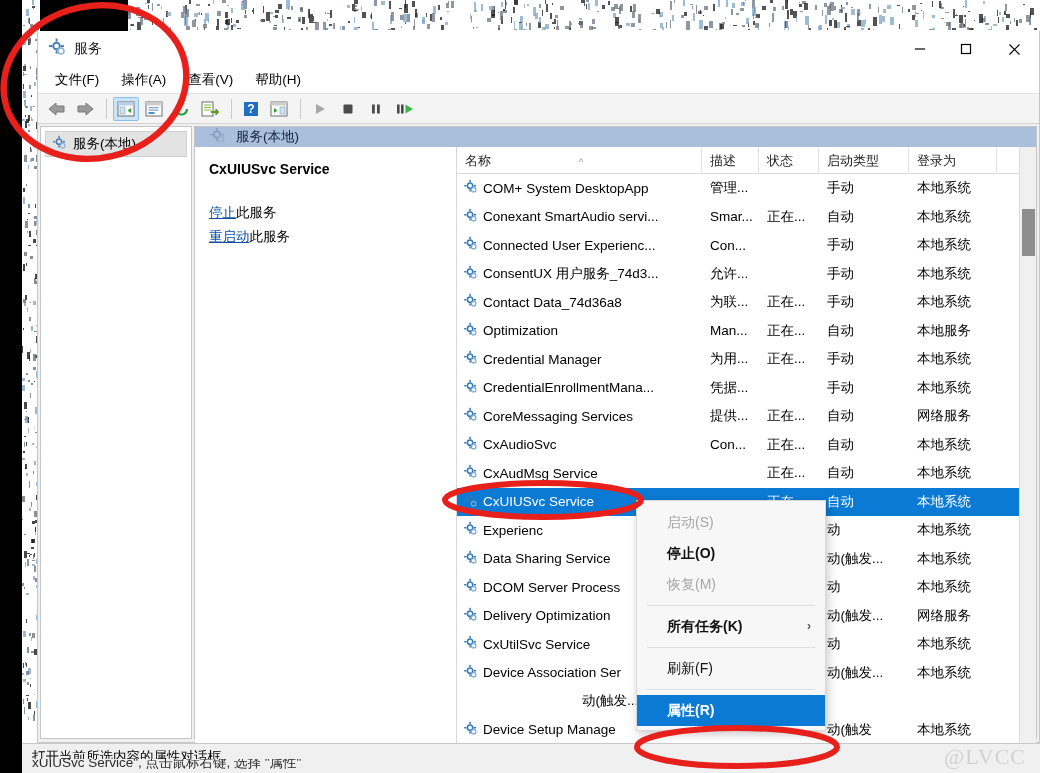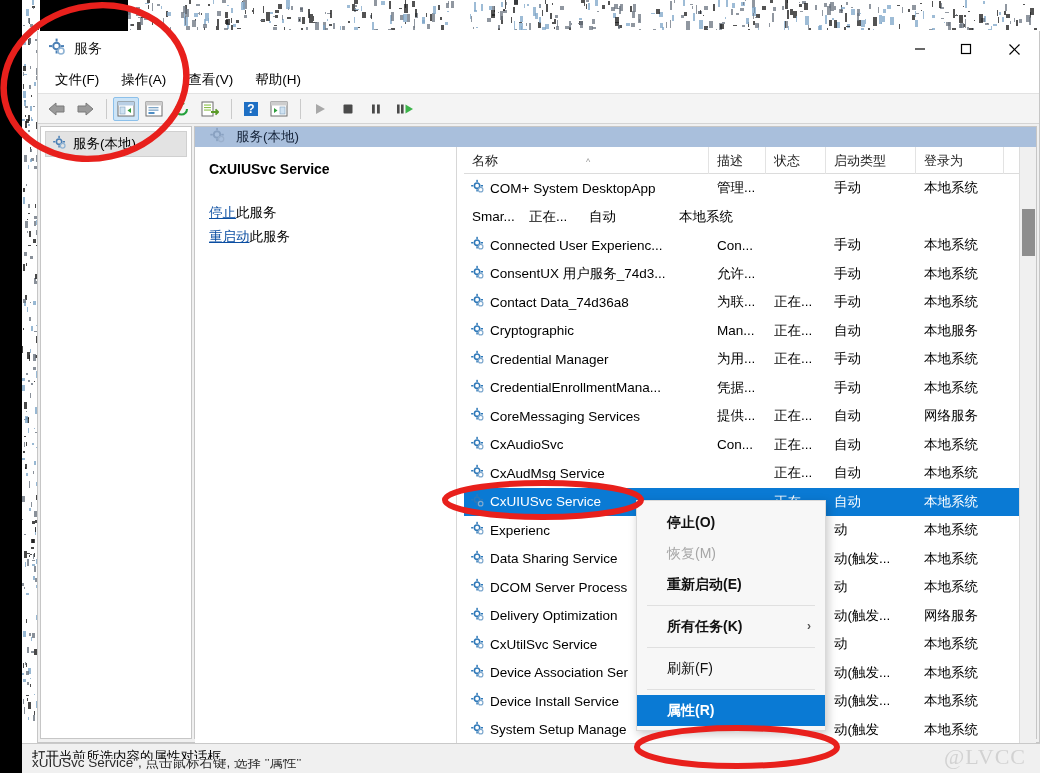--- a/index.html
+++ b/index.html
@@ -107,21 +107,21 @@
   
   .detail-pane {
     width: 262px; background: #fff; border-right: 1px solid #d7d7d7;
     padding: 14px 12px 0 14px;
   }
   .detail-title { font-size: 14px; font-weight: bold; color: #000; margin-bottom: 26px; }
   .detail-link { font-size: 13.5px; color: #000; margin-bottom: 4px; line-height: 20px; }
   .detail-link a { color: #0b4ea2; text-decoration: underline; }
 
   
-  .list-pane { flex: 1; position: relative; background: #fff; overflow: hidden; margin-left: 7px; }
+  .list-pane { flex: 1; position: relative; background: #fff; overflow: hidden; }
 
   .list-header {
     display: flex; height: 27px; background: #fff;
     border-bottom: 1px solid #dcdcdc; align-items: center;
     font-size: 13px; color: #222;
   }
   .lh-cell {
     height: 27px; line-height: 27px; padding-left: 8px;
     border-right: 1px solid #e3e3e3; position: relative; white-space: nowrap;
   }
@@ -1161,20 +1161,33 @@
                         <circle cx="12.8" cy="12.8" r="2.7" fill="none" stroke="#7fa9cf" stroke-width="1.4"></circle>
                       </svg></span>
                     <span>COM+ System DesktopApp</span>
                   </div>
                   <div class="cell" style="width: 57px;">管理...</div>
                   <div class="cell" style="width: 60px;"></div>
                   <div class="cell" style="width: 90px;">手动</div>
                   <div class="cell" style="width: 88px;">本地系统</div>
                 </div>
                 <div class="row">
+                  <div class="cell name" style="width: 245px;">
+                    <span class="gear"><svg width="15" height="15" viewBox="0 0 18 18">
+                        <circle cx="8.5" cy="8" r="3.2" fill="none" stroke="#2e78b8" stroke-width="1.9"></circle>
+                        <g fill="#2e78b8">
+                          <rect x="7.6" y="1" width="1.8" height="2.6"></rect>
+                          <rect x="7.6" y="12.4" width="1.8" height="2.6"></rect>
+                          <rect x="1.4" y="7.2" width="2.6" height="1.8"></rect>
+                          <rect x="13" y="7.2" width="2.6" height="1.8"></rect>
+                        </g>
+                        <circle cx="12.8" cy="12.8" r="2.7" fill="none" stroke="#7fa9cf" stroke-width="1.4"></circle>
+                      </svg></span>
+                    <span>Conexant SmartAudio servi...</span>
+                  </div>
                   <div class="cell" style="width: 57px;">Smar...</div>
                   <div class="cell" style="width: 60px;">正在...</div>
                   <div class="cell" style="width: 90px;">自动</div>
                   <div class="cell" style="width: 88px;">本地系统</div>
                 </div>
                 <div class="row">
                   <div class="cell name" style="width: 245px;">
                     <span class="gear"><svg width="15" height="15" viewBox="0 0 18 18">
                         <circle cx="8.5" cy="8" r="3.2" fill="none" stroke="#2e78b8" stroke-width="1.9"></circle>
                         <g fill="#2e78b8">
@@ -1235,21 +1248,21 @@
                     <span class="gear"><svg width="15" height="15" viewBox="0 0 18 18">
                         <circle cx="8.5" cy="8" r="3.2" fill="none" stroke="#2e78b8" stroke-width="1.9"></circle>
                         <g fill="#2e78b8">
                           <rect x="7.6" y="1" width="1.8" height="2.6"></rect>
                           <rect x="7.6" y="12.4" width="1.8" height="2.6"></rect>
                           <rect x="1.4" y="7.2" width="2.6" height="1.8"></rect>
                           <rect x="13" y="7.2" width="2.6" height="1.8"></rect>
                         </g>
                         <circle cx="12.8" cy="12.8" r="2.7" fill="none" stroke="#7fa9cf" stroke-width="1.4"></circle>
                       </svg></span>
-                    <span>Cryptographic</span>
+                    <span>Optimization</span>
                   </div>
                   <div class="cell" style="width: 57px;">Man...</div>
                   <div class="cell" style="width: 60px;">正在...</div>
                   <div class="cell" style="width: 90px;">自动</div>
                   <div class="cell" style="width: 88px;">本地服务</div>
                 </div>
                 <div class="row">
                   <div class="cell name" style="width: 245px;">
                     <span class="gear"><svg width="15" height="15" viewBox="0 0 18 18">
                         <circle cx="8.5" cy="8" r="3.2" fill="none" stroke="#2e78b8" stroke-width="1.9"></circle>
@@ -1471,51 +1484,38 @@
                         <circle cx="12.8" cy="12.8" r="2.7" fill="none" stroke="#7fa9cf" stroke-width="1.4"></circle>
                       </svg></span>
                     <span>Device Association Ser</span>
                   </div>
                   <div class="cell" style="width: 57px;"></div>
                   <div class="cell" style="width: 60px;"></div>
                   <div class="cell" style="width: 90px;">动(触发...</div>
                   <div class="cell" style="width: 88px;">本地系统</div>
                 </div>
                 <div class="row">
-                  <div class="cell name" style="width: 245px;">
-                    <span class="gear"><svg width="15" height="15" viewBox="0 0 18 18">
-                        <circle cx="8.5" cy="8" r="3.2" fill="none" stroke="#2e78b8" stroke-width="1.9"></circle>
-                        <g fill="#2e78b8">
-                          <rect x="7.6" y="1" width="1.8" height="2.6"></rect>
-                          <rect x="7.6" y="12.4" width="1.8" height="2.6"></rect>
-                          <rect x="1.4" y="7.2" width="2.6" height="1.8"></rect>
-                          <rect x="13" y="7.2" width="2.6" height="1.8"></rect>
-                        </g>
-                        <circle cx="12.8" cy="12.8" r="2.7" fill="none" stroke="#7fa9cf" stroke-width="1.4"></circle>
-                      </svg></span>
-                    <span>Device Install Service</span>
-                  </div>
                   <div class="cell" style="width: 57px;"></div>
                   <div class="cell" style="width: 60px;"></div>
                   <div class="cell" style="width: 90px;">动(触发...</div>
                   <div class="cell" style="width: 88px;">本地系统</div>
                 </div>
                 <div class="row">
                   <div class="cell name" style="width: 245px;">
                     <span class="gear"><svg width="15" height="15" viewBox="0 0 18 18">
                         <circle cx="8.5" cy="8" r="3.2" fill="none" stroke="#2e78b8" stroke-width="1.9"></circle>
                         <g fill="#2e78b8">
                           <rect x="7.6" y="1" width="1.8" height="2.6"></rect>
                           <rect x="7.6" y="12.4" width="1.8" height="2.6"></rect>
                           <rect x="1.4" y="7.2" width="2.6" height="1.8"></rect>
                           <rect x="13" y="7.2" width="2.6" height="1.8"></rect>
                         </g>
                         <circle cx="12.8" cy="12.8" r="2.7" fill="none" stroke="#7fa9cf" stroke-width="1.4"></circle>
                       </svg></span>
-                    <span>System Setup Manage</span>
+                    <span>Device Setup Manage</span>
                   </div>
                   <div class="cell" style="width: 57px;"></div>
                   <div class="cell" style="width: 60px;"></div>
                   <div class="cell" style="width: 90px;">动(触发</div>
                   <div class="cell" style="width: 88px;">本地系统</div>
                 </div>
               </div>
             <div class="vscroll">
               <div class="vthumb"></div>
             </div>
@@ -1526,23 +1526,23 @@
         <div class="tabs-strip">
           <div class="tab"><span>扩展</span></div>
           <div class="tab"><span>标准</span></div>
         </div>
 
       </div>
     </div>
   </div>
 
   <div class="ctx-menu" id="ctx-menu">
+      <div class="ctx-item disabled"><span>启动(S)</span></div>
       <div class="ctx-item bold"><span>停止(O)</span></div>
       <div class="ctx-item disabled"><span>恢复(M)</span></div>
-      <div class="ctx-item bold"><span>重新启动(E)</span></div>
       <div class="ctx-sep"></div>
       <div class="ctx-item bold"><span>所有任务(K)</span><span class="submark">›</span></div>
       <div class="ctx-sep"></div>
       <div class="ctx-item"><span>刷新(F)</span></div>
       <div class="ctx-sep"></div>
       <div class="ctx-item highlight"><span>属性(R)</span></div>
     </div>
 
   <div class="statusbar">
     <span>打开当前所选内容的属性对话框。</span>

